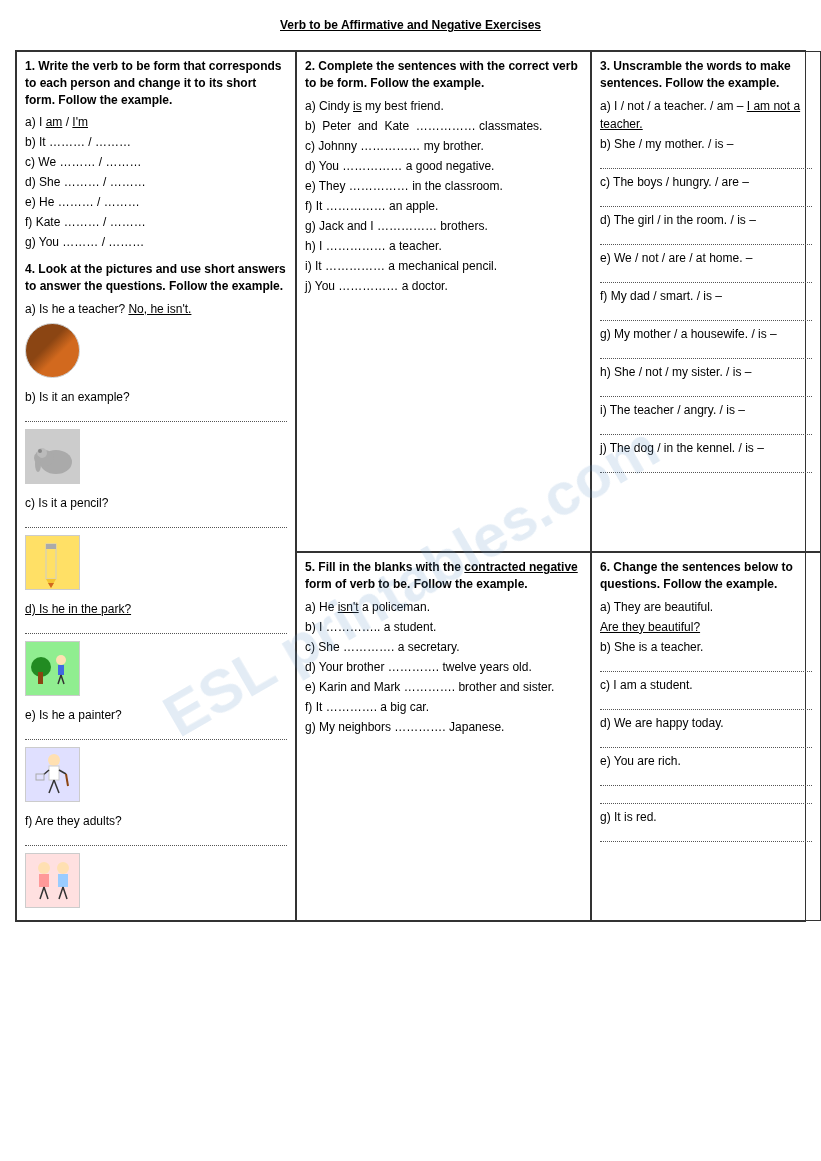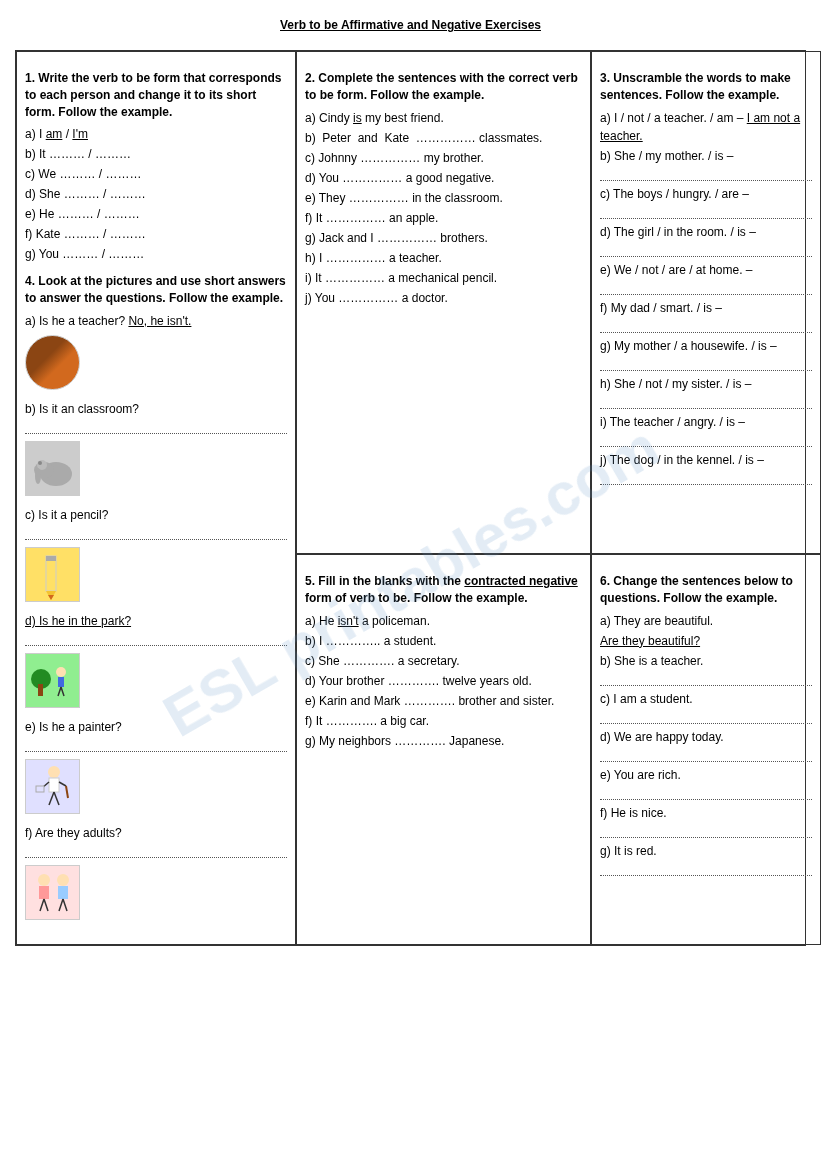--- a/index.html
+++ b/index.html
@@ -21,21 +21,21 @@
     }
     .main-grid {
       display: grid;
       grid-template-columns: 280px 295px 230px;
       grid-template-rows: auto auto;
       gap: 0;
       border: 1px solid #333;
     }
     .cell {
       border: 1px solid #333;
-      padding: 18px 8px;
+      padding: 6px 8px;
       vertical-align: top;
     }
     .section-header {
       font-weight: bold;
       margin-bottom: 5px;
       line-height: 1.4;
     }
     p, .line { margin: 2px 0; line-height: 1.5; }
     .underline { text-decoration: underline; }
     .answer-line {
@@ -104,21 +104,21 @@
 
     <div style="margin-top:10px;">
       <div class="section-header">4. Look at the pictures and use short answers to answer the questions. Follow the example.</div>
 
       <div>
         <p>a) Is he a teacher? <span class="underline">No, he isn't.</span></p>
         <div class="img-placeholder img-football" title="football player"></div>
       </div>
 
       <div style="margin-top:4px;">
-        <p>b) Is it an classroom?</p>
+        <p>b) Is it an example?</p>
         <span class="answer-line"></span>
         <div class="img-placeholder img-elephant" title="elephant">
           <svg viewBox="0 0 55 55" xmlns="http://www.w3.org/2000/svg" width="55" height="55">
             <ellipse cx="30" cy="32" rx="16" ry="12" fill="#aaa"></ellipse>
             <ellipse cx="18" cy="28" rx="10" ry="8" fill="#aaa"></ellipse>
             <circle cx="16" cy="23" r="5" fill="#bbb"></circle>
             <ellipse cx="12" cy="34" rx="3" ry="8" fill="#aaa"></ellipse>
             <circle cx="14" cy="21" r="2" fill="#888"></circle>
           </svg>
         </div>
@@ -260,20 +260,19 @@
 
     <p>c) I am a student.</p>
     <span class="answer-line"></span>
 
     <p>d) We are happy today.</p>
     <span class="answer-line"></span>
 
     <p>e) You are rich.</p>
     <span class="answer-line"></span>
 
-    <p>f) He is nice.</p>
     <span class="answer-line"></span>
 
     <p>g) It is red.</p>
     <span class="answer-line"></span>
   </div>
 
 </div>
 
 </body></html>

